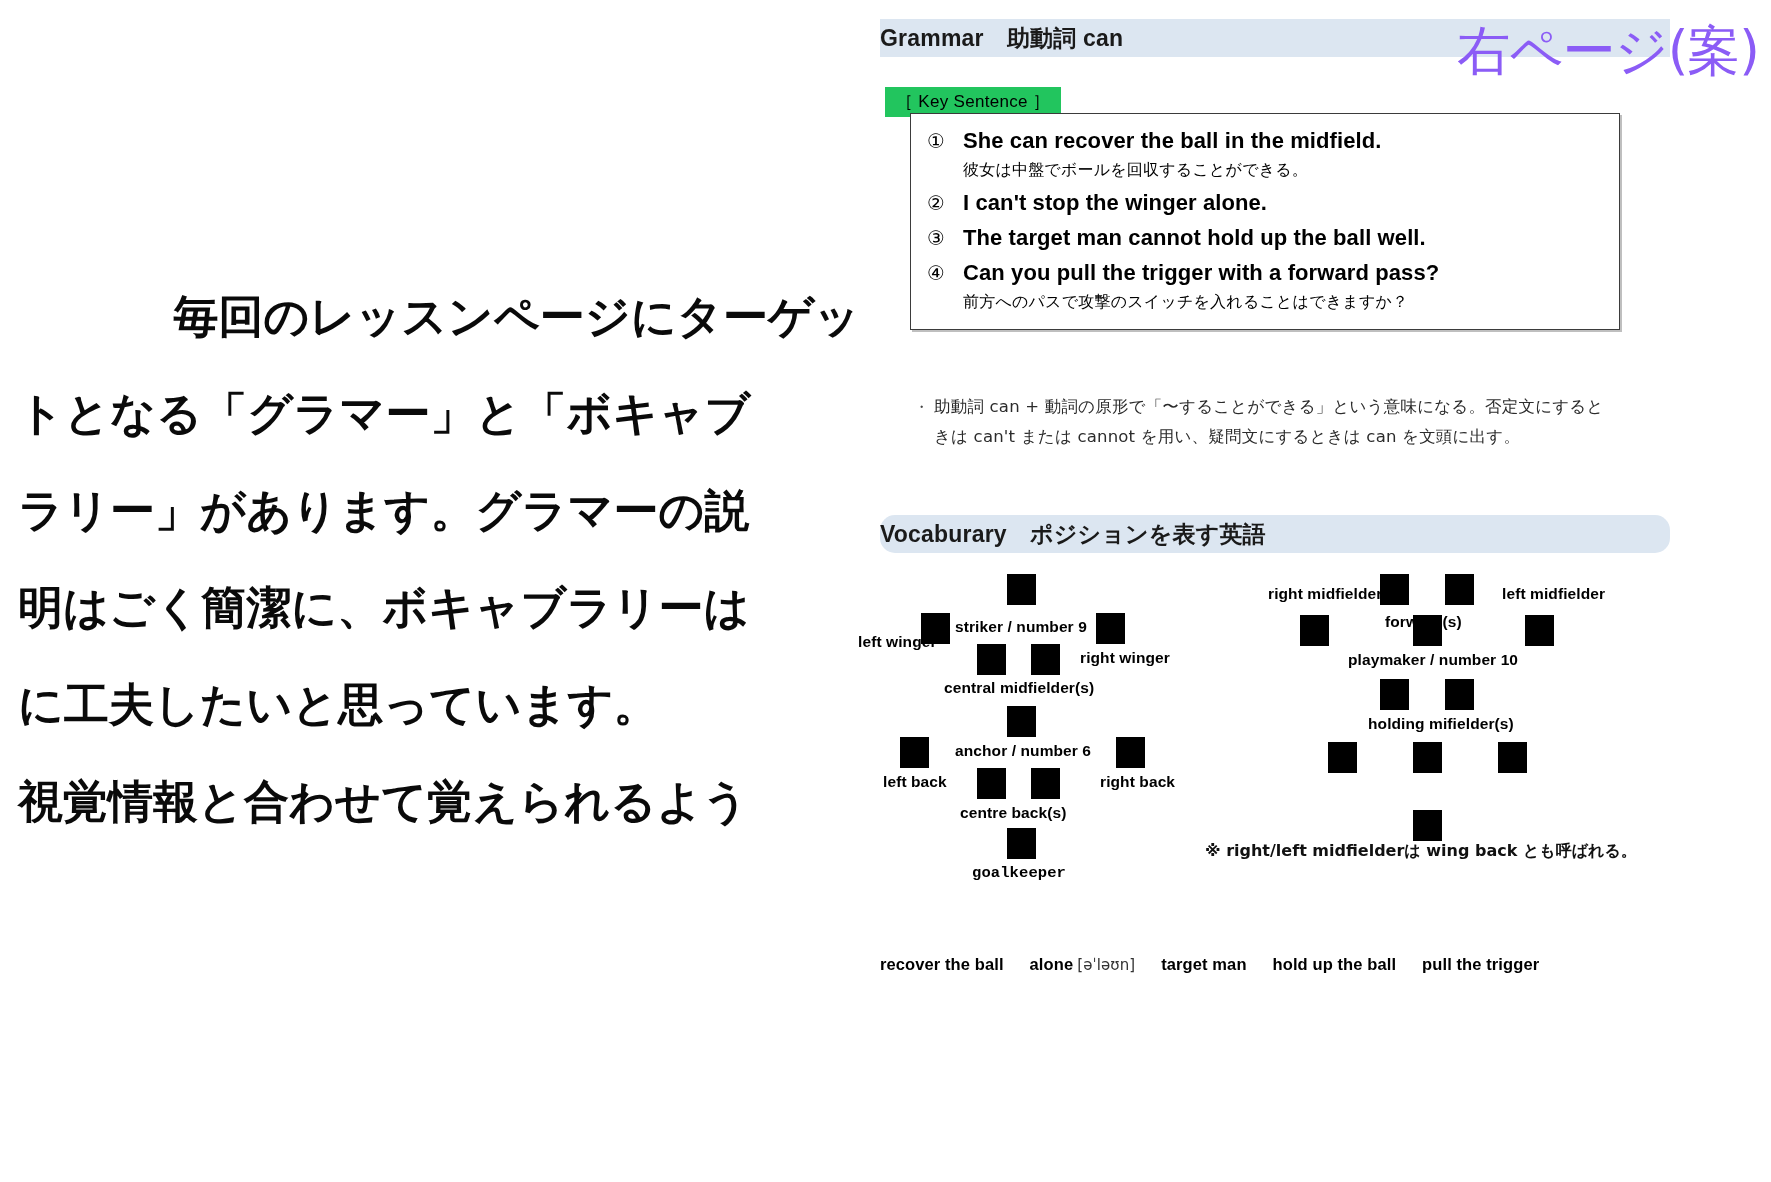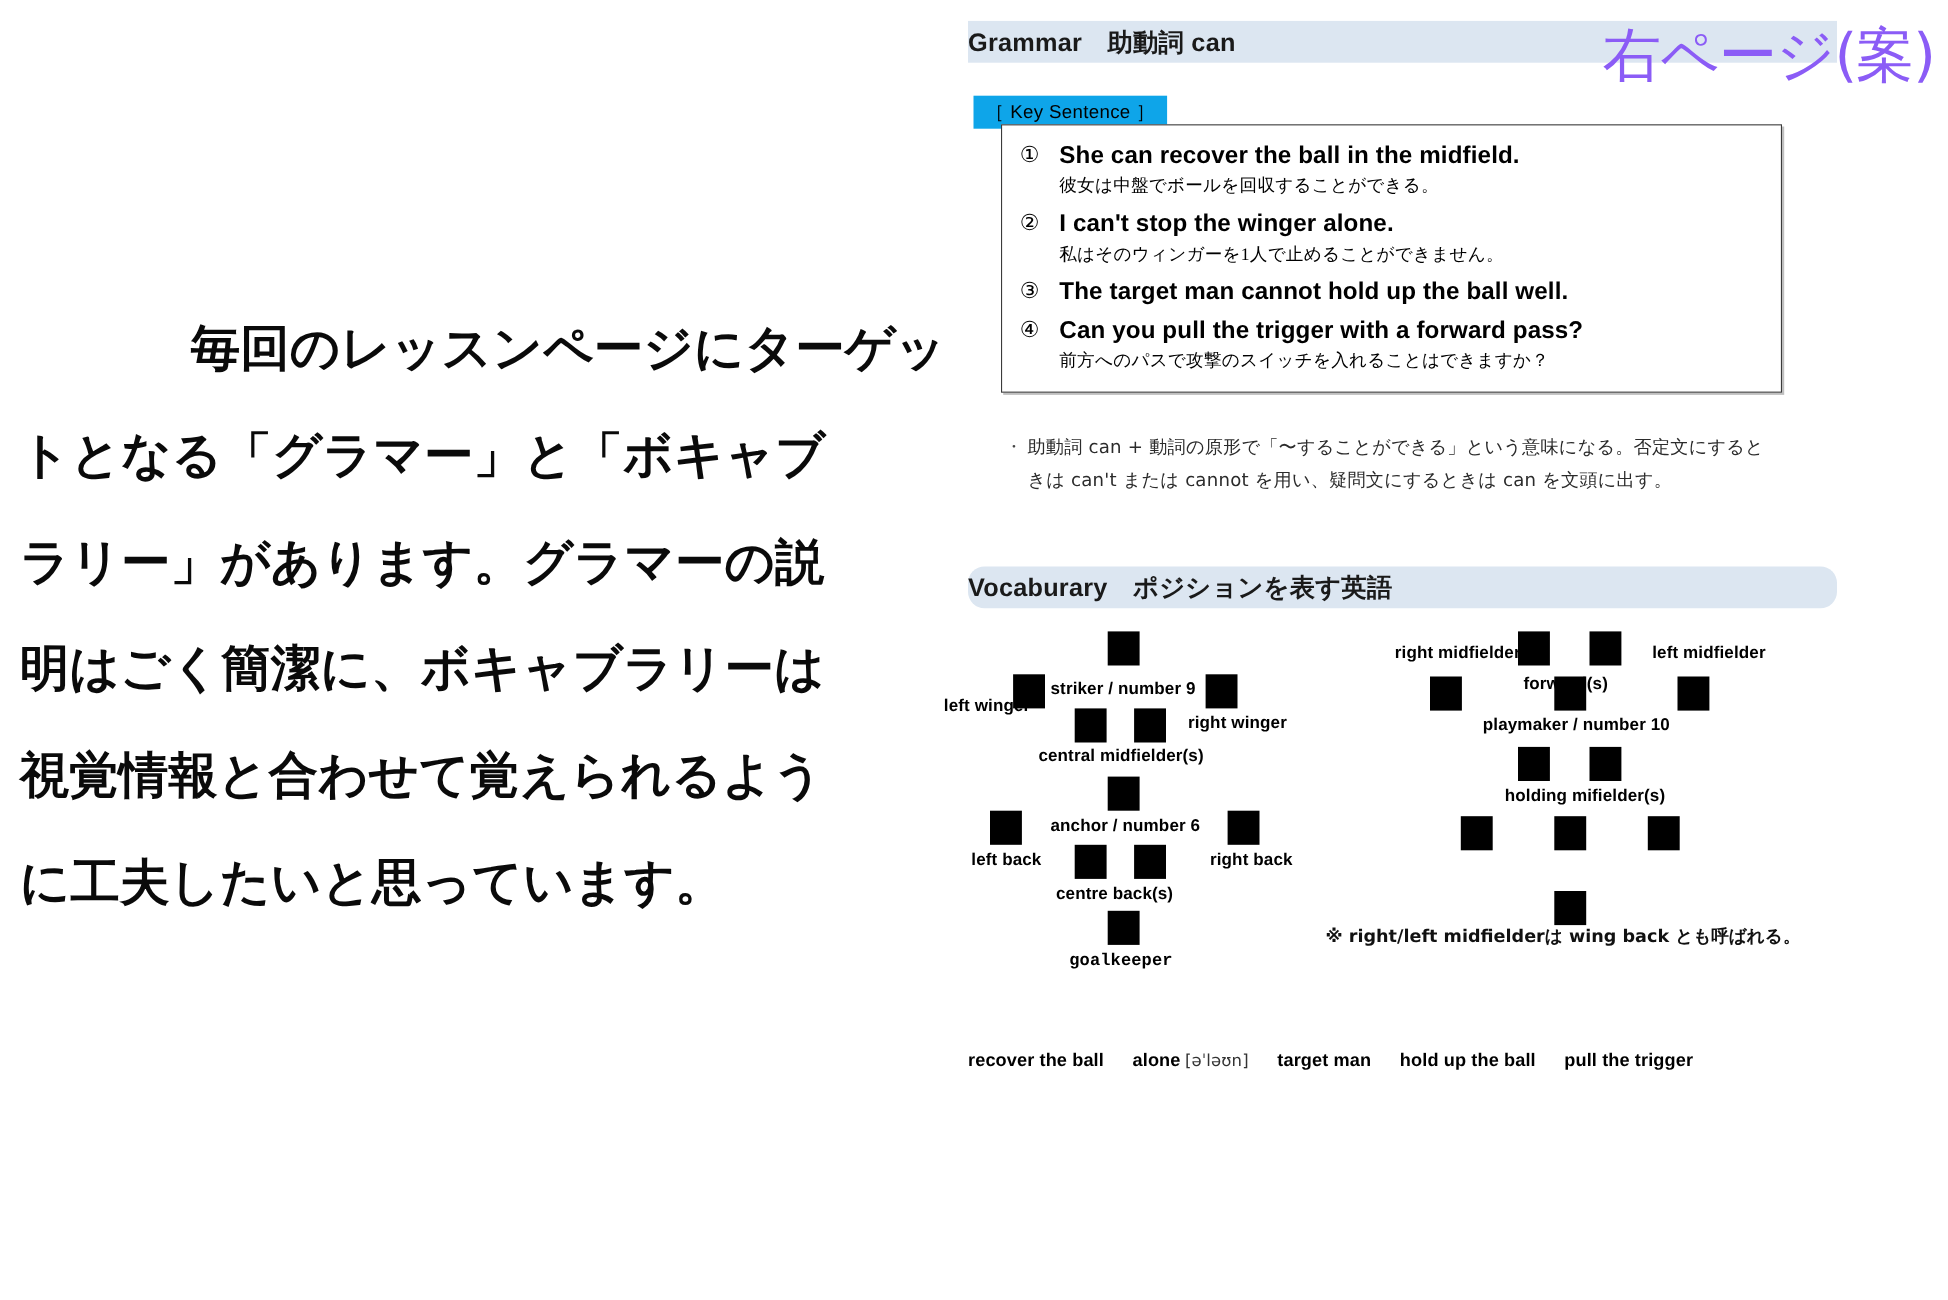--- a/index.html
+++ b/index.html
@@ -84,21 +84,21 @@
     color: #8b5cf6;
     white-space: nowrap;
     letter-spacing: -1px;
     z-index: 5;
   }
 
   #key-sentence-tag {
     position: absolute;
     left: 5px;
     top: 87px;
-    background: #0ea5e9;
+    background: #22c55e;
     padding: 3px 11px 4px 11px;
     font-size: 17px;
     font-weight: 400;
     white-space: nowrap;
     letter-spacing: 0.3px;
   }
 
   #key-sentence-box {
     position: absolute;
     left: 30px;
@@ -236,22 +236,22 @@
 </style>
 </head>
 <body>
 
 <div id="left-pane">
   <div id="left-text">
     <div class="ja-line indent-1">毎回のレッスンページにターゲッ</div>
     <div class="ja-line">トとなる「グラマー」と「ボキャブ</div>
     <div class="ja-line">ラリー」があります。グラマーの説</div>
     <div class="ja-line">明はごく簡潔に、ボキャブラリーは</div>
+    <div class="ja-line">に工夫したいと思っています。</div>
     <div class="ja-line">視覚情報と合わせて覚えられるよう</div>
-    <div class="ja-line">に工夫したいと思っています。</div>
   </div>
 </div>
 
 <div id="right-pane">
 
   <div id="page-title-red">右ページ(案)</div>
 
   <div class="band" id="grammar-band">
     <span class="band-label">Grammar　助動詞 can</span>
   </div>
@@ -265,21 +265,20 @@
       <div class="ks-texts">
         <div class="ks-en">She can recover the ball in the midfield.</div>
         <div class="ks-ja">彼女は中盤でボールを回収することができる。</div>
       </div>
     </div>
 
     <div class="ks-item">
       <div class="ks-num">②</div>
       <div class="ks-texts">
         <div class="ks-en">I can't stop the winger alone.</div>
-        <div class="ks-ja">私はそのウィンガーを1人で止めることができません。</div>
       </div>
     </div>
 
     <div class="ks-item">
       <div class="ks-num">③</div>
       <div class="ks-texts">
         <div class="ks-en">The target man cannot hold up the ball well.</div>
       </div>
     </div>
 

